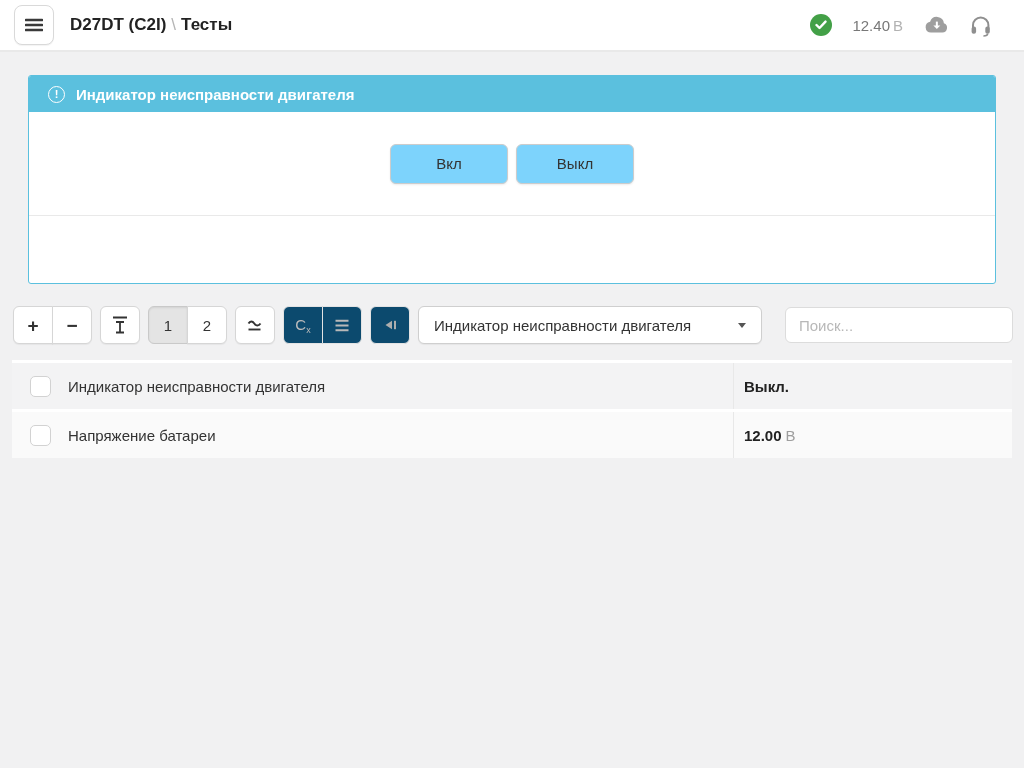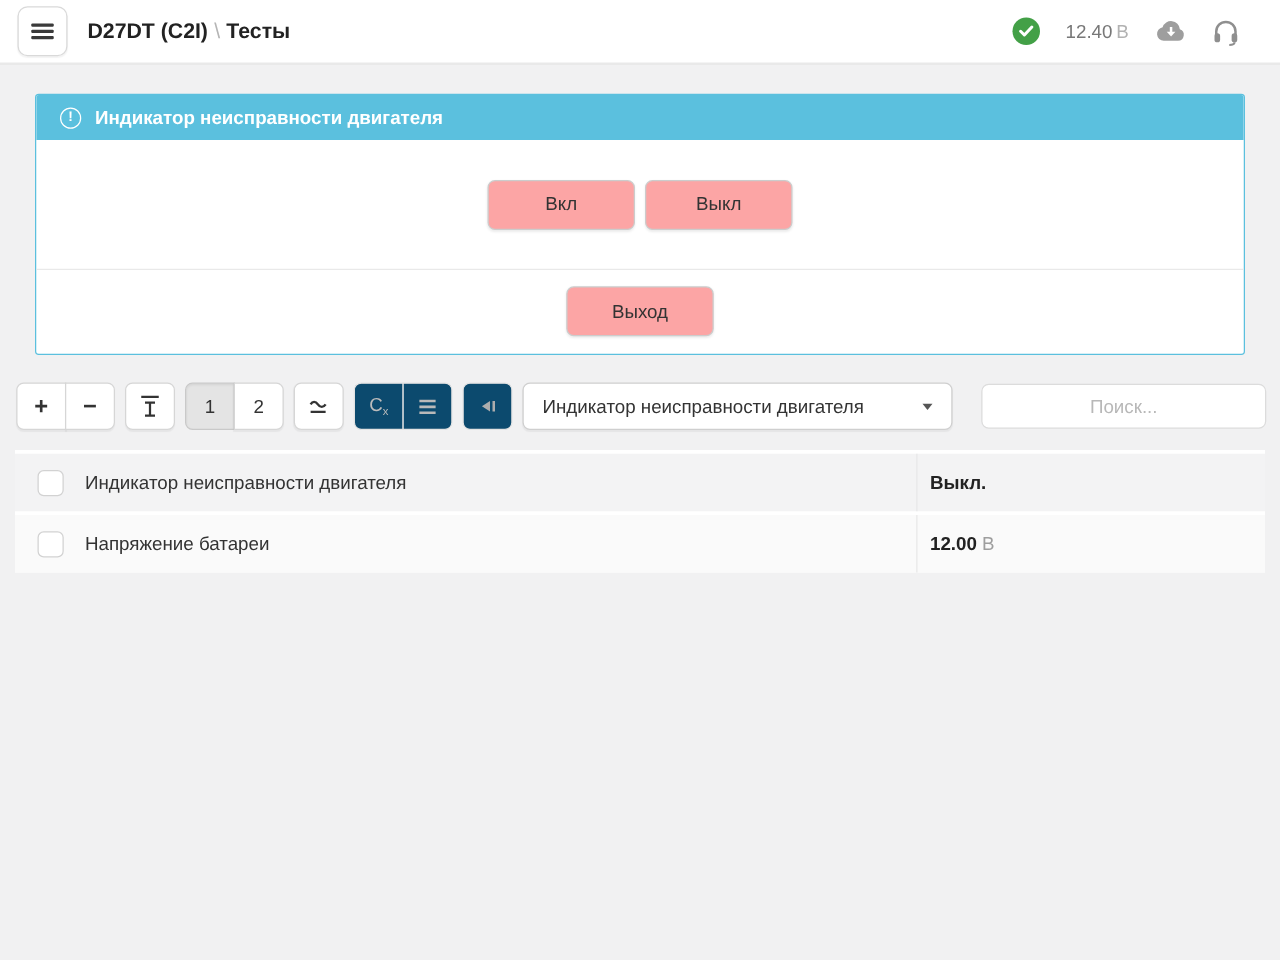--- a/index.html
+++ b/index.html
@@ -46,21 +46,21 @@
   .info-circle {
     width:17px; height:17px; border:1.7px solid #fff; border-radius:50%;
     display:flex; align-items:center; justify-content:center;
     font-size:11px; font-weight:bold; line-height:1; flex:0 0 auto;
   }
   .panel-body {
     height:104px; display:flex; align-items:center; justify-content:center;
     gap:8px; border-bottom:1px solid #e9e9e9;
   }
   .btn {
-    min-width:118px; height:40px; background:#fca5a5;
+    min-width:118px; height:40px; background:#7dd3fc;
     border:1px solid #ccc; border-radius:6px;
     font-size:15px; color:#333; font-family:inherit;
     display:flex; align-items:center; justify-content:center;
     box-shadow:0 1px 2px rgba(0,0,0,.08); cursor:pointer;
   }
   .panel-footer { height:67px; display:flex; justify-content:center; padding-top:13px; }
 
   
   .toolbar { margin:22px 11px 0 13px; display:flex; align-items:center; }
   .tgroup { display:flex; margin-right:8px; }
@@ -85,21 +85,21 @@
   }
   .caret {
     width:0; height:0; flex:0 0 auto; margin-left:12px;
     border-left:4.5px solid transparent; border-right:4.5px solid transparent;
     border-top:5px solid #555;
   }
   .search-wrap { margin-left:auto; }
   .search-input {
     width:228px; height:36px; background:#fff;
     border:1px solid #dcdcdc; border-radius:6px;
-    padding:0 13px; font-size:15px; color:#333; font-family:inherit; outline:none;text-align:center;
+    padding:0 13px; font-size:15px; color:#333; font-family:inherit; outline:none;
   }
   .search-input::placeholder { color:#b8b8b8; }
 
   
   .rtable { margin:16px 12px 0; background:#fff; padding-top:3px; }
   .trow { height:46px; display:flex; align-items:center; margin-bottom:3px; }
   .trow.odd  { background:#f3f3f4; }
   .trow.even { background:#fafafa; }
   .cell-check { width:56px; display:flex; justify-content:center; flex:0 0 auto; }
   .checkbox {
@@ -158,23 +158,20 @@
 
 <section class="panel">
   <div class="panel-header">
     <span class="info-circle">!</span>
     <span>Индикатор неисправности двигателя</span>
   </div>
   <div class="panel-body">
     <button class="btn">Вкл</button>
     <button class="btn">Выкл</button>
   </div>
-  <div class="panel-footer">
-    <button class="btn">Выход</button>
-  </div>
 </section>
 
 <div class="toolbar">
   <div class="tgroup">
     <div class="tbtn">
       <span class="glyph-bold">+</span>
     </div>
     <div class="tbtn">
       <span class="glyph-bold">−</span>
     </div>

